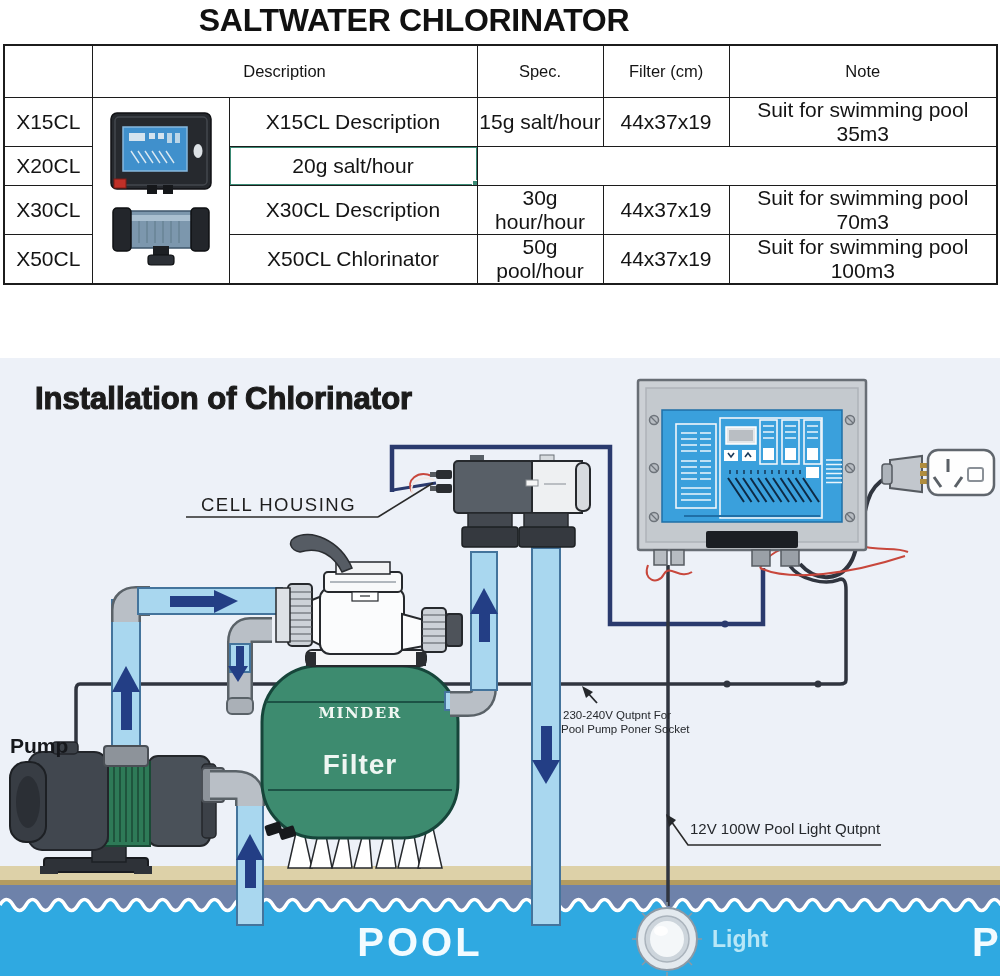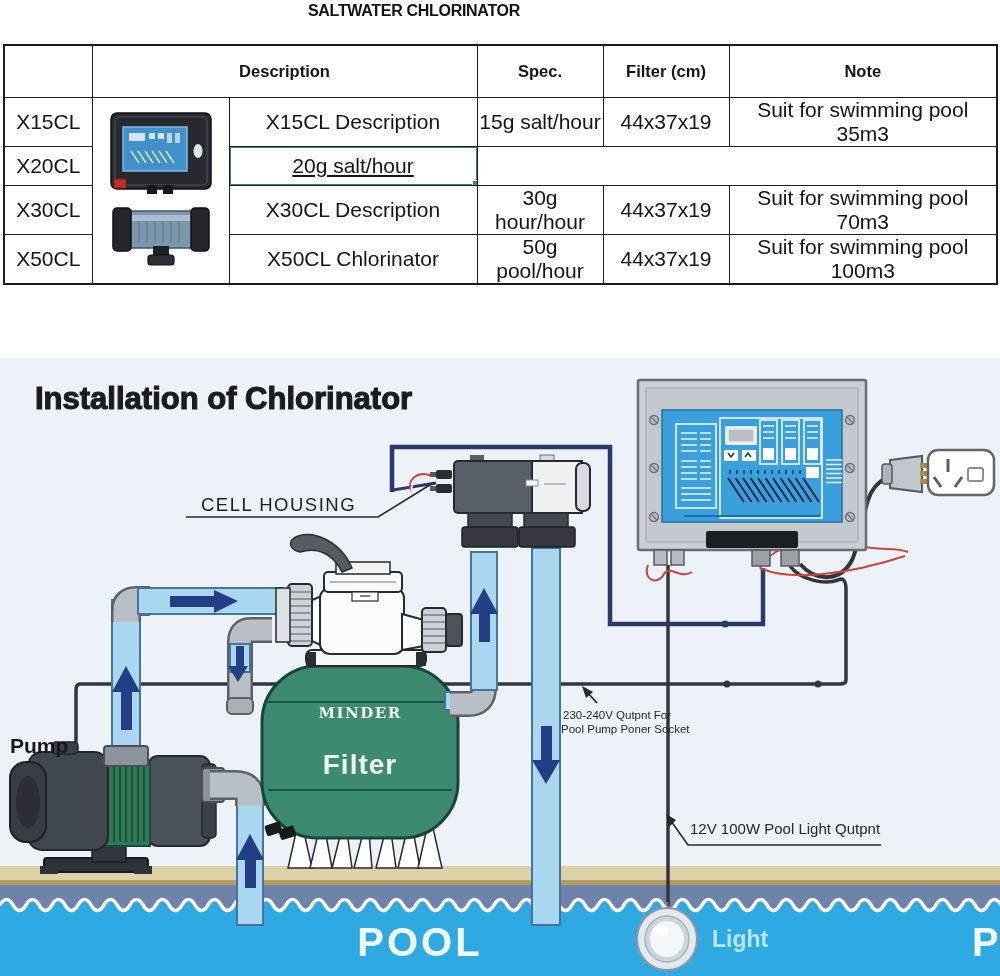--- a/index.html
+++ b/index.html
@@ -1,26 +1,26 @@
 <!DOCTYPE html>
 <html style="--background: #edf1f8; --pipe-blue: #a9d7ef; --fitting-gray: #b9bfc6; --arrow-navy: #233e85; --filter-green: #3d8b6f; --water-blue: #2fa9e1; --deck-tan: #ddd1a8; --slate-band: #6e82aa; --panel-blue: #3aa0dc; --wire-navy: #2a3a6e; --wire-dark: #30353f; --wire-red: #c8473c; --selection: #3a8a74;"><head>
 <meta charset="utf-8">
 <style>
   html,body{margin:0;padding:0;}
   body{width:1000px;height:976px;background:#ffffff;overflow:hidden;position:relative;
        font-family:"Liberation Sans",sans-serif;}
   .page-title{position:absolute;top:2px;left:0;width:828px;text-align:center;
-    font-size:16px;font-weight:bold;letter-spacing:-0.3px;color:#111;}
+    font-size:32px;font-weight:bold;letter-spacing:-0.3px;color:#111;}
   table.spec{position:absolute;left:3px;top:44px;width:993px;border-collapse:collapse;
     table-layout:fixed;border:2px solid #1c1c1c;}
   table.spec td,table.spec th{border:1px solid #1c1c1c;text-align:center;vertical-align:middle;
     color:#141414;padding:0;overflow:hidden;}
-  table.spec th{font-size:16.5px;font-weight:bold;height:51px;}
+  table.spec th{font-size:16.5px;font-weight:normal;height:51px;}
   table.spec td{font-size:21px;height:38px;}
-  td.sel-cell{position:relative;text-decoration:underline;}
+  td.sel-cell{position:relative;}
   .sel-box{position:absolute;top:0;left:0;right:0;bottom:0;border:1.5px solid var(--selection,#3a8a74);
     pointer-events:none;}
   .sel-handle{position:absolute;right:-3px;bottom:-3px;width:6px;height:6px;
     background:var(--selection,#3a8a74);border:1px solid #fff;}
   .diagram-wrap{position:absolute;left:0;top:358px;width:1000px;height:618px;}
   
   .t-big{font-size:31px;font-weight:bold;fill:#1b1b1b;paint-order:stroke;stroke:#1b1b1b;stroke-width:1.1px;}
   .t-cell{font-size:18.5px;font-weight:500;fill:#1e1e1e;letter-spacing:1.5px;}
   .t-pump{font-size:21px;font-weight:600;fill:#16181c;}
   .t-sm{font-size:11.5px;fill:#25282c;}

